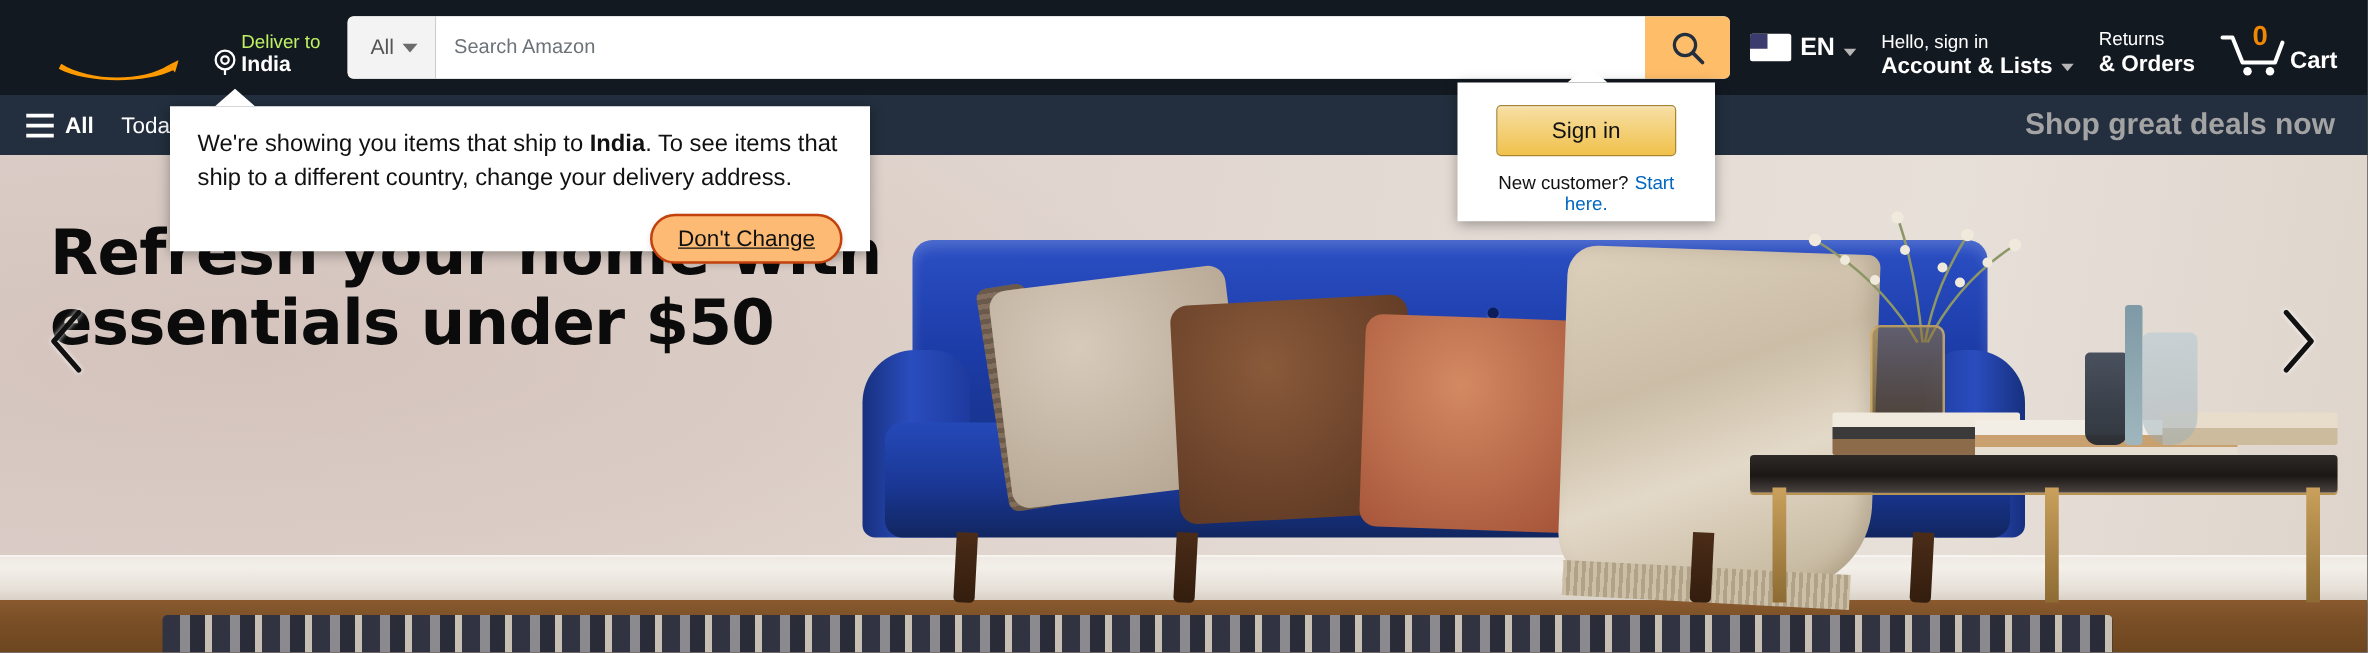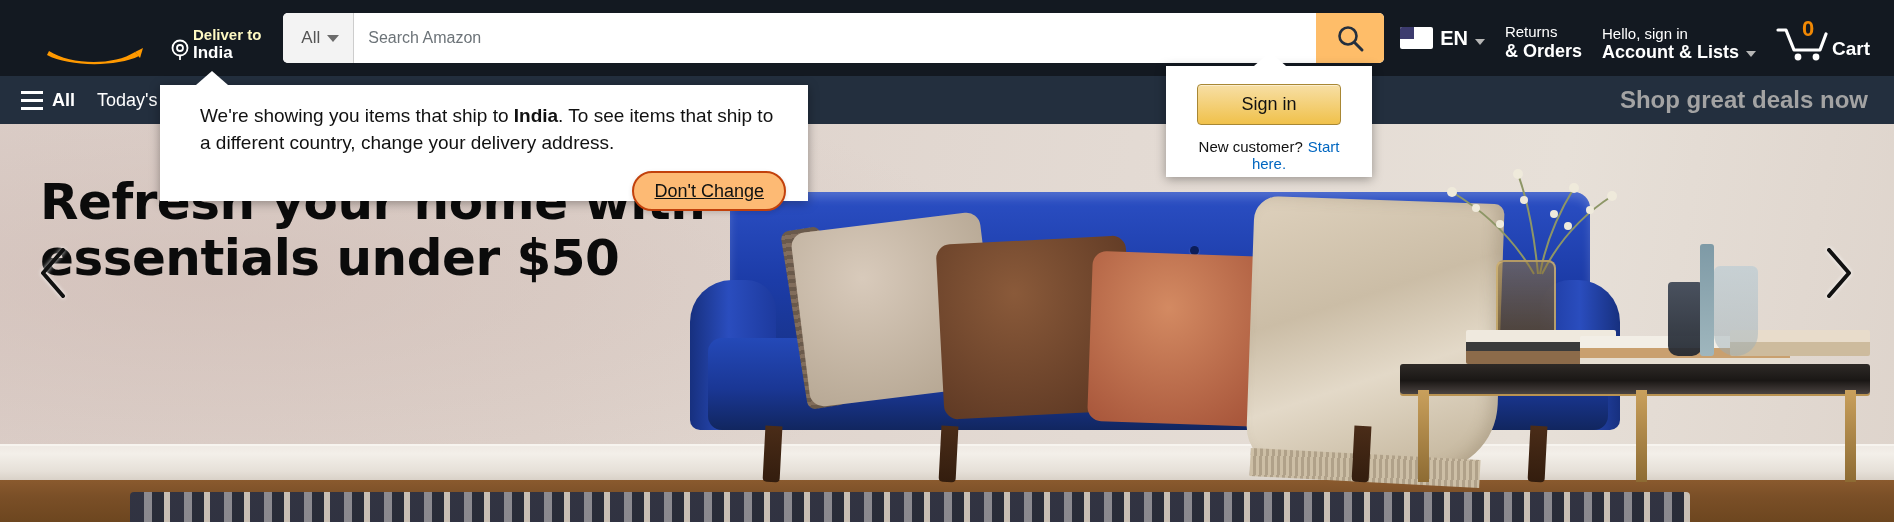--- a/index.html
+++ b/index.html
@@ -39,21 +39,21 @@
   .logo-smile {
     position: absolute; left: 22px; top: 30px;
     width: 96px; height: 20px; overflow: hidden;
   }
   .logo-smile svg { display: block; }
 
   
   .deliver { align-items: flex-end; padding-bottom: 4px; }
   .pin { width: 20px; height: 24px; margin-right: 3px; margin-bottom: 1px; flex:none;}
   .deliver-txt { line-height: 1.05; }
-  .deliver-l1 { font-size: 15px; color: #fef9c3; font-weight: 700; }
+  .deliver-l1 { font-size: 15px; color: #bef264; font-weight: 400; }
   .deliver-l2 { font-size: 17px; color: #fff; font-weight: 700; }
 
   
   .search {
     flex: 1 1 auto; display: flex; height: 50px;
     margin: 0 6px 0 12px; border-radius: 5px; overflow: hidden;
     background: #fff; min-width: 120px;
   }
   .search-cat {
     display: flex; align-items: center; gap: 7px;
@@ -299,23 +299,23 @@
 
   
   .popover { position: absolute; background: #fff; z-index: 60; }
   .pop-arrow {
     position: absolute; width: 0; height: 0;
     border-left: 16px solid transparent; border-right: 16px solid transparent;
     border-bottom: 14px solid #fff;
   }
 
   .addr-pop {
-    left: 160px; top: 85px; width: 648px; height: 116px;
+    left: 136px; top: 85px; width: 560px; height: 116px;
     box-shadow: 0 2px 10px rgba(0,0,0,.35);
-    padding: 18px 22px 14px 40px;
+    padding: 18px 22px 14px 22px;
   }
   .addr-pop .pop-arrow { left: 36px; top: -14px; }
   .addr-text {
     font-size: 19px; line-height: 1.42; color: #111;
     font-family: "Liberation Sans", sans-serif;
   }
   .addr-text b { font-weight: 700; }
   .addr-btns { display:flex; justify-content:flex-end; gap: 12px; margin-top: 14px; }
   .btn {
     font-size: 18px; border-radius: 20px; padding: 9px 20px;
@@ -401,34 +401,34 @@
           <span class="stripe" style="margin-top:9.09%"></span>
           <span class="stripe" style="margin-top:9.09%"></span>
           <span class="stripe" style="margin-top:9.09%"></span>
         </span>
         <span class="canton"></span>
       </span>
       <span class="lang-code">EN</span>
       <span class="caret-sm"></span>
     </div>
 
-    <div class="nav-cell returns">
-      <span>
-        <span class="ret-l1">Returns</span><br>
-        <span class="ret-l2">&amp; Orders</span>
-      </span>
-    </div>
-
     <div class="nav-cell acct">
       <span class="acct-txt">
         <span class="acct-l1">Hello, sign in</span><br>
         <span class="acct-l2">
           <span>Account &amp; Lists</span>
           <span class="caret-sm" style="margin-top:4px"></span>
         </span>
+      </span>
+    </div>
+
+    <div class="nav-cell returns">
+      <span>
+        <span class="ret-l1">Returns</span><br>
+        <span class="ret-l2">&amp; Orders</span>
       </span>
     </div>
 
     <div class="nav-cell cart">
       <span class="cart-ico">
         <svg width="54" height="42" viewBox="0 0 54 42">
           <path d="M2 10 L10 10 L18 30 L44 30 L50 14" fill="none" stroke="#fff" stroke-width="3.2" stroke-linecap="round" stroke-linejoin="round"></path>
           <circle cx="22" cy="37" r="3.4" fill="#fff"></circle>
           <circle cx="40" cy="37" r="3.4" fill="#fff"></circle>
         </svg>

